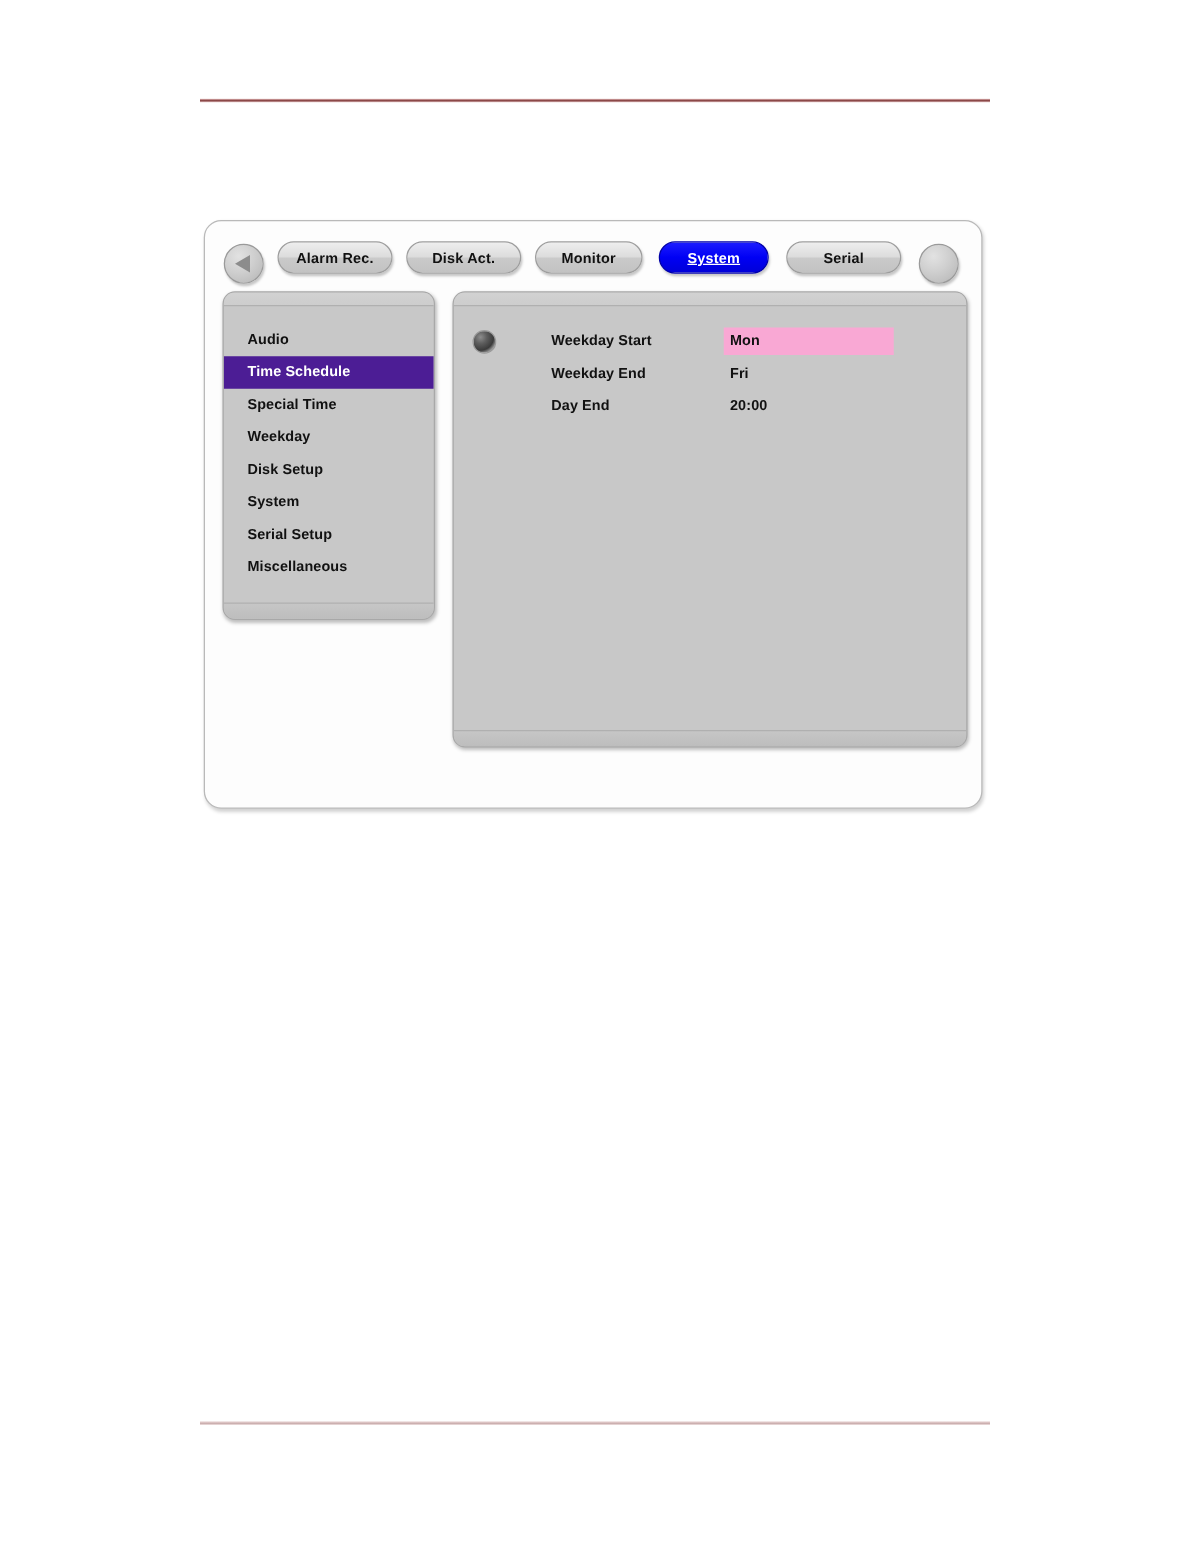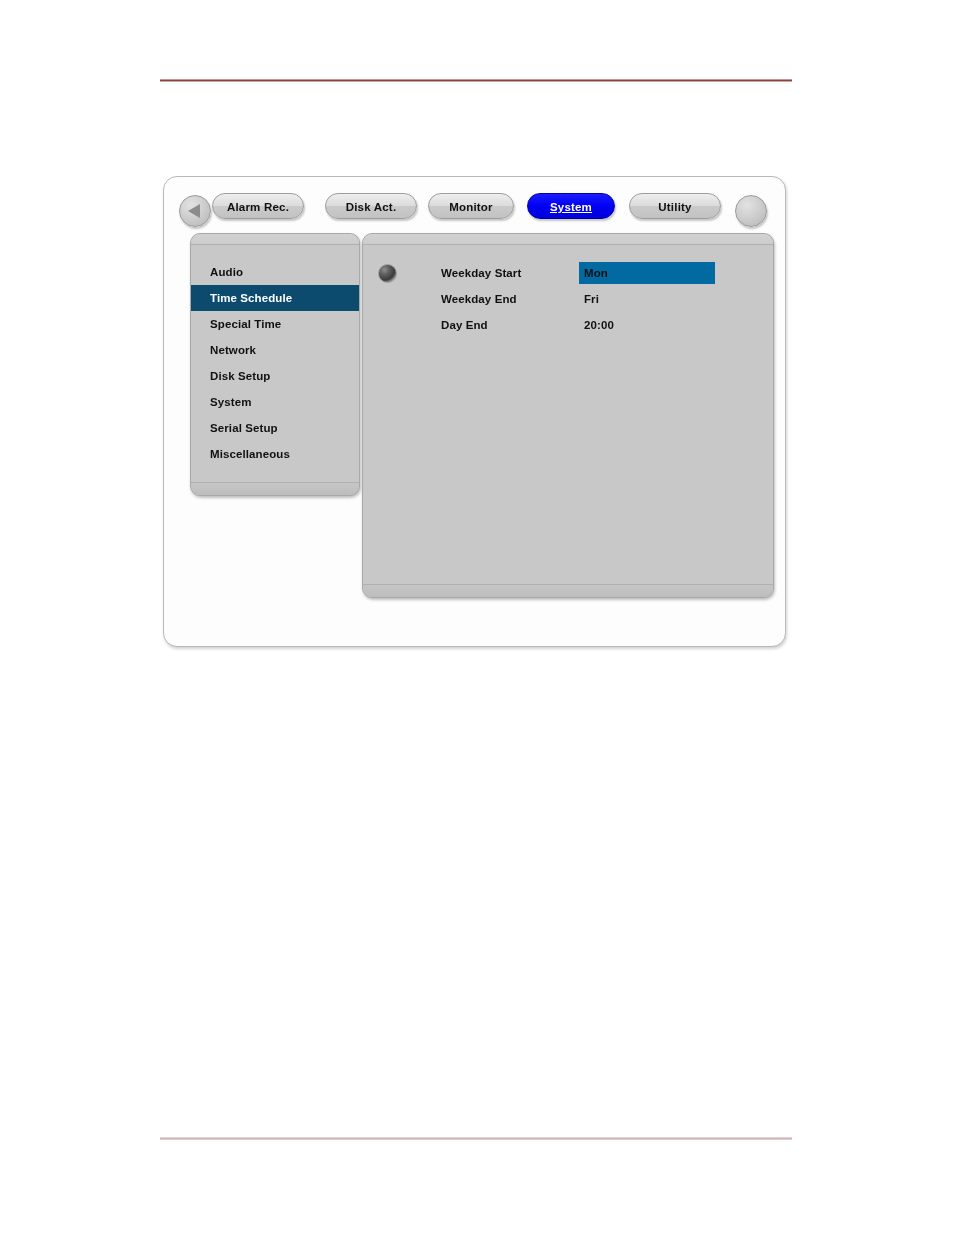--- a/index.html
+++ b/index.html
@@ -98,21 +98,21 @@
     letter-spacing: 0.2px;
     white-space: nowrap;
   }
   .tab.active {
     background: linear-gradient(to bottom, #1c1cff 0%, #0000f4 50%, #0000d8 100%);
     border: 1px solid #0000a8;
     color: #ffffff;
     text-decoration: underline;
   }
 
-  .tab.t0 { left: 48px;  width: 92px; }
+  .tab.t0 { left: 58px;  width: 92px; }
   .tab.t1 { left: 161px; width: 92px; }
   .tab.t2 { left: 264px; width: 86px; }
   .tab.t3 { left: 363px; width: 88px; }
   .tab.t4 { left: 465px; width: 92px; }
 
   
   .panel {
     position: absolute;
     background: #c8c8c8;
     border: 1px solid #a8a8a8;
@@ -137,21 +137,21 @@
     bottom: 0;
     width: 100%;
     height: 13px;
     background: linear-gradient(to bottom, #c6c6c6 0%, #bdbdbd 100%);
     border-top: 1px solid #b0b0b0;
     box-sizing: border-box;
   }
 
   
   .sidebar {
-    left: 26px;
+    left: 14px;
     top: 56px;
     width: 170px;
     height: 263px;
   }
   .sidebar-list {
     position: absolute;
     left: 0;
     top: 25px;
     width: 100%;
   }
@@ -159,21 +159,21 @@
     height: 26px;
     line-height: 26px;
     padding-left: 19px;
     font-size: 11.5px;
     font-weight: bold;
     color: #111111;
     white-space: nowrap;
     letter-spacing: 0.1px;
   }
   .sidebar-item.selected {
-    background: #0c4a6e;
+    background: #4c1d95;
     color: #ffffff;
   }
 
   
   .content {
     left: 198px;
     top: 56px;
     width: 412px;
     height: 365px;
   }
@@ -221,21 +221,21 @@
     line-height: 22px;
     padding-left: 5px;
     font-size: 11.5px;
     font-weight: bold;
     color: #111111;
     white-space: nowrap;
     letter-spacing: 0.1px;
   }
   .field-value.highlighted {
     width: 136px;
-    background: #0369a1;
+    background: #f9a8d4;
     box-sizing: border-box;
   }
 </style>
 </head>
 <body>
 
 <div class="page-rule top"></div>
 <div class="page-rule bottom"></div>
 
 <div class="device-window">
@@ -243,32 +243,32 @@
   <div class="tab-bar">
 
     <div class="round-btn back">
       <span class="arrow-left"></span>
     </div>
 
     <div class="tab t0">Alarm Rec.</div>
     <div class="tab t1">Disk Act.</div>
     <div class="tab t2">Monitor</div>
     <div class="tab t3 active">System</div>
-    <div class="tab t4">Utility</div>
+    <div class="tab t4">Serial</div>
 
     <div class="round-btn forward"></div>
   </div>
 
   <div class="panel sidebar">
     <div class="panel-head"></div>
     <div class="sidebar-list">
       <div class="sidebar-item">Audio</div>
       <div class="sidebar-item selected">Time Schedule</div>
       <div class="sidebar-item">Special Time</div>
-      <div class="sidebar-item">Network</div>
+      <div class="sidebar-item">Weekday</div>
       <div class="sidebar-item">Disk Setup</div>
       <div class="sidebar-item">System</div>
       <div class="sidebar-item">Serial Setup</div>
       <div class="sidebar-item">Miscellaneous</div>
     </div>
     <div class="panel-foot"></div>
   </div>
 
   <div class="panel content">
     <div class="panel-head"></div>

